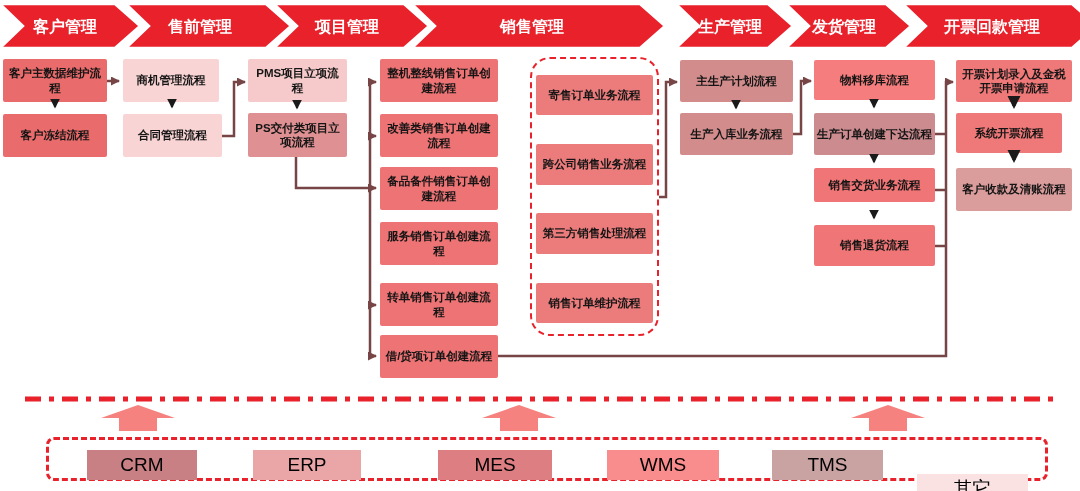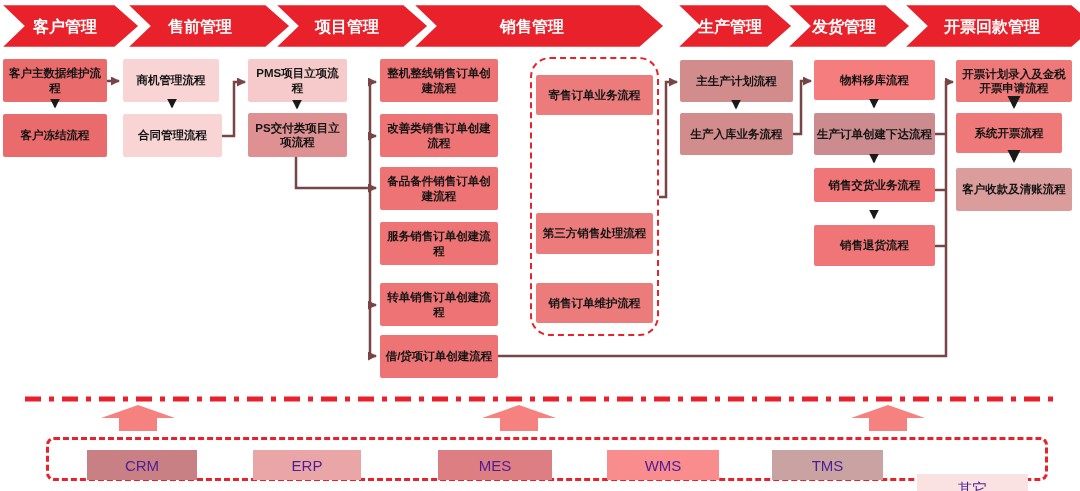--- a/index.html
+++ b/index.html
@@ -5,21 +5,21 @@
   html,body{margin:0;padding:0;background:#ffffff;}
   body{font-family:"Liberation Sans","DejaVu Sans",sans-serif;}
   .canvas{position:relative;width:1080px;height:491px;background:#ffffff;overflow:hidden;}
   .box{
     position:absolute;display:flex;align-items:center;justify-content:center;
     text-align:center;font-size:11.5px;font-weight:700;color:#151515;
     line-height:1.22;border-radius:2px;padding:1px 3px;box-sizing:border-box;
   }
   .sysbox{
     position:absolute;display:flex;align-items:center;justify-content:center;
-    text-align:center;font-size:15px;font-weight:400;color:#4c1d95;box-sizing:border-box;
+    text-align:center;font-size:19px;font-weight:400;color:#000000;box-sizing:border-box;
   }
   .dashed-group{
     position:absolute;left:530px;top:57px;width:129px;height:279px;
     border:2.5px dashed #E8212B;border-radius:20px;box-sizing:border-box;
   }
   .integration-band{
     position:absolute;left:46px;top:437px;width:1002px;height:44px;
     border:3px dashed #E8212B;border-radius:8px;box-sizing:border-box;
   }
   svg.overlay{position:absolute;left:0;top:0;z-index:3;pointer-events:none;}
@@ -44,20 +44,21 @@
 
     <div class="box" style="left:380px;top:59px;width:118px;height:43px;background:#EE7374;">整机整线销售订单创建流程</div>
     <div class="box" style="left:380px;top:114px;width:118px;height:43px;background:#EE7374;">改善类销售订单创建流程</div>
     <div class="box" style="left:380px;top:167px;width:118px;height:43px;background:#EE7374;">备品备件销售订单创建流程</div>
     <div class="box" style="left:380px;top:222px;width:118px;height:43px;background:#EE7374;">服务销售订单创建流程</div>
     <div class="box" style="left:380px;top:283px;width:118px;height:43px;background:#EE7374;">转单销售订单创建流程</div>
     <div class="box" style="left:380px;top:335px;width:118px;height:43px;background:#EE7374;">借/贷项订单创建流程</div>
 
     <div class="dashed-group"></div>
     <div class="box" style="left:536px;top:75px;width:117px;height:40px;background:#EC7C7C;">寄售订单业务流程</div>
+    <div class="box" style="left:536px;top:144px;width:117px;height:41px;background:#EC7C7C;">跨公司销售业务流程</div>
     <div class="box" style="left:536px;top:213px;width:117px;height:41px;background:#EC7C7C;">第三方销售处理流程</div>
     <div class="box" style="left:536px;top:283px;width:117px;height:40px;background:#EC7C7C;">销售订单维护流程</div>
 
     <div class="box" style="left:680px;top:60px;width:113px;height:42px;background:#D28C8C;">主生产计划流程</div>
     <div class="box" style="left:680px;top:113px;width:113px;height:42px;background:#D28C8C;">生产入库业务流程</div>
 
     <div class="box" style="left:814px;top:60px;width:121px;height:40px;background:#F57D7D;">物料移库流程</div>
     <div class="box" style="left:814px;top:113px;width:121px;height:42px;background:#CB8B8F;">生产订单创建下达流程</div>
     <div class="box" style="left:814px;top:168px;width:121px;height:34px;background:#EF7576;">销售交货业务流程</div>
     <div class="box" style="left:814px;top:225px;width:121px;height:41px;background:#EF7576;">销售退货流程</div>

